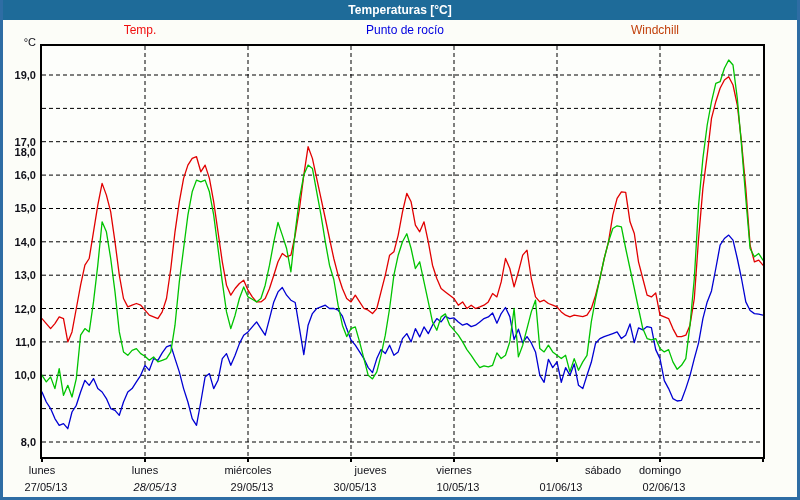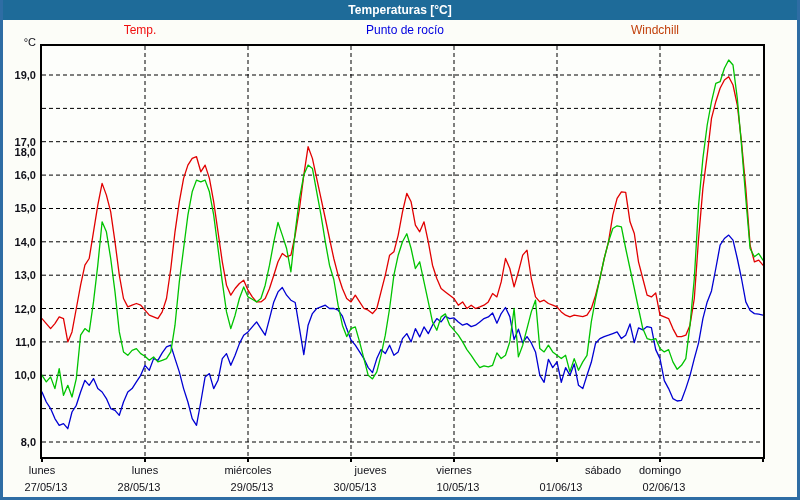--- a/index.html
+++ b/index.html
@@ -107,21 +107,21 @@
       <div class="xtick" style="left: 347px;"></div>
       <div class="xtick" style="left: 450px;"></div>
       <div class="xtick" style="left: 553px;"></div>
       <div class="xtick" style="left: 656px;"></div>
       <div class="xtick" style="left: 759px;"></div>
     </div>
   <div id="xlabels">
       <div class="dayname" style="left: 39px;">lunes</div>
       <div class="daydate" style="left: 43px;">27/05/13</div>
       <div class="dayname" style="left: 142px;">lunes</div>
-      <div class="daydate" style="left: 136px;">28/05/13</div>
+      <div class="daydate" style="left: 152px; font-style: italic;">28/05/13</div>
       <div class="dayname" style="left: 245px;">miércoles</div>
       <div class="daydate" style="left: 249px;">29/05/13</div>
       <div class="dayname" style="left: 348px; padding-left: 39px;">jueves</div>
       <div class="daydate" style="left: 352px;">30/05/13</div>
       <div class="dayname" style="left: 451px;">viernes</div>
       <div class="daydate" style="left: 455px;">10/05/13</div>
       <div class="dayname" style="left: 554px; margin-left: 46px;">sábado</div>
       <div class="daydate" style="left: 558px;">01/06/13</div>
       <div class="dayname" style="left: 657px;">domingo</div>
       <div class="daydate" style="left: 661px;">02/06/13</div>

